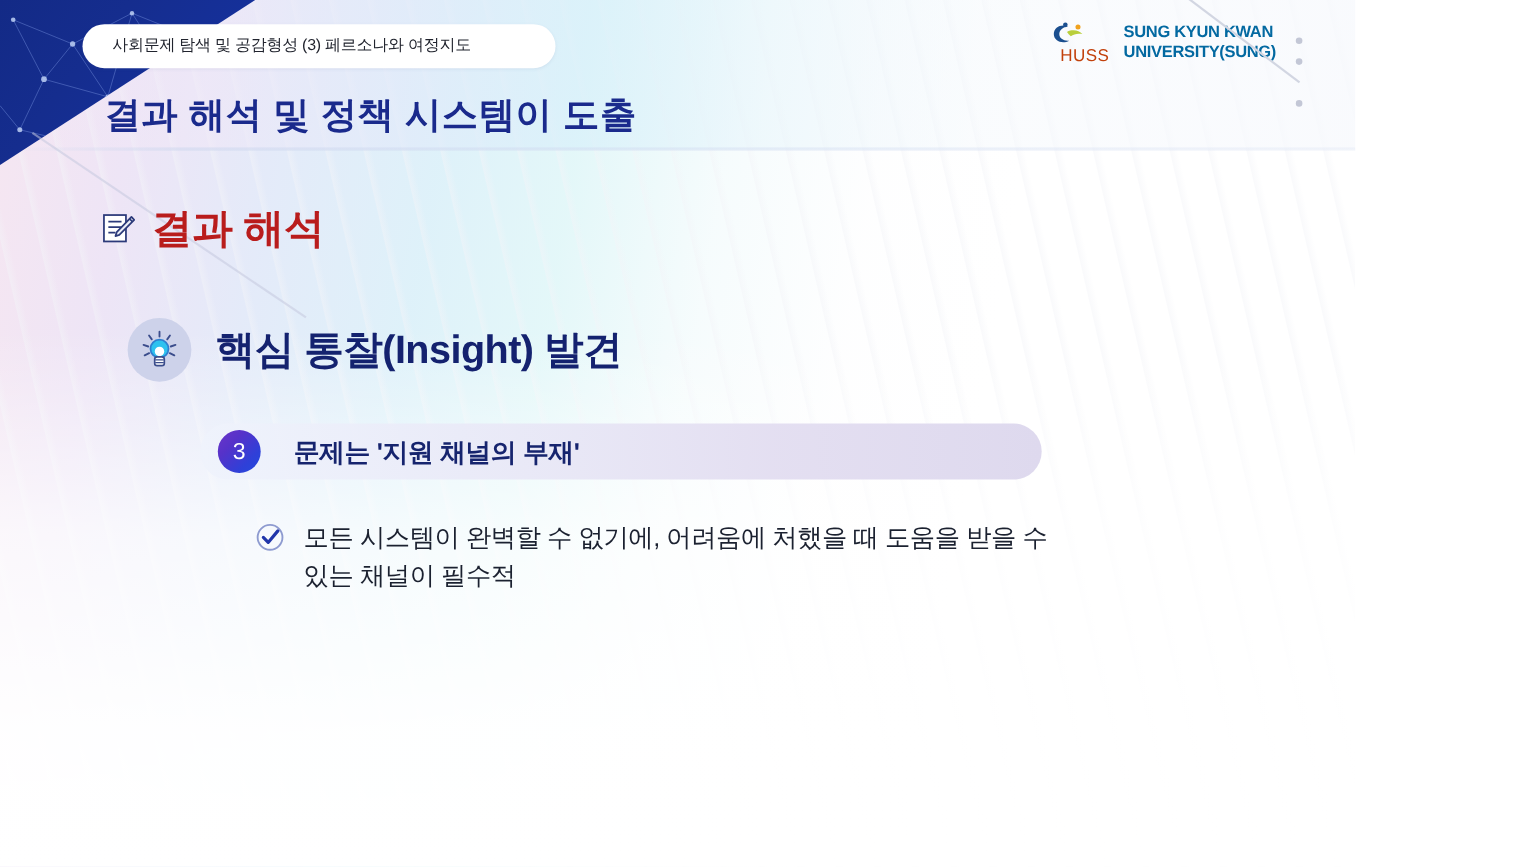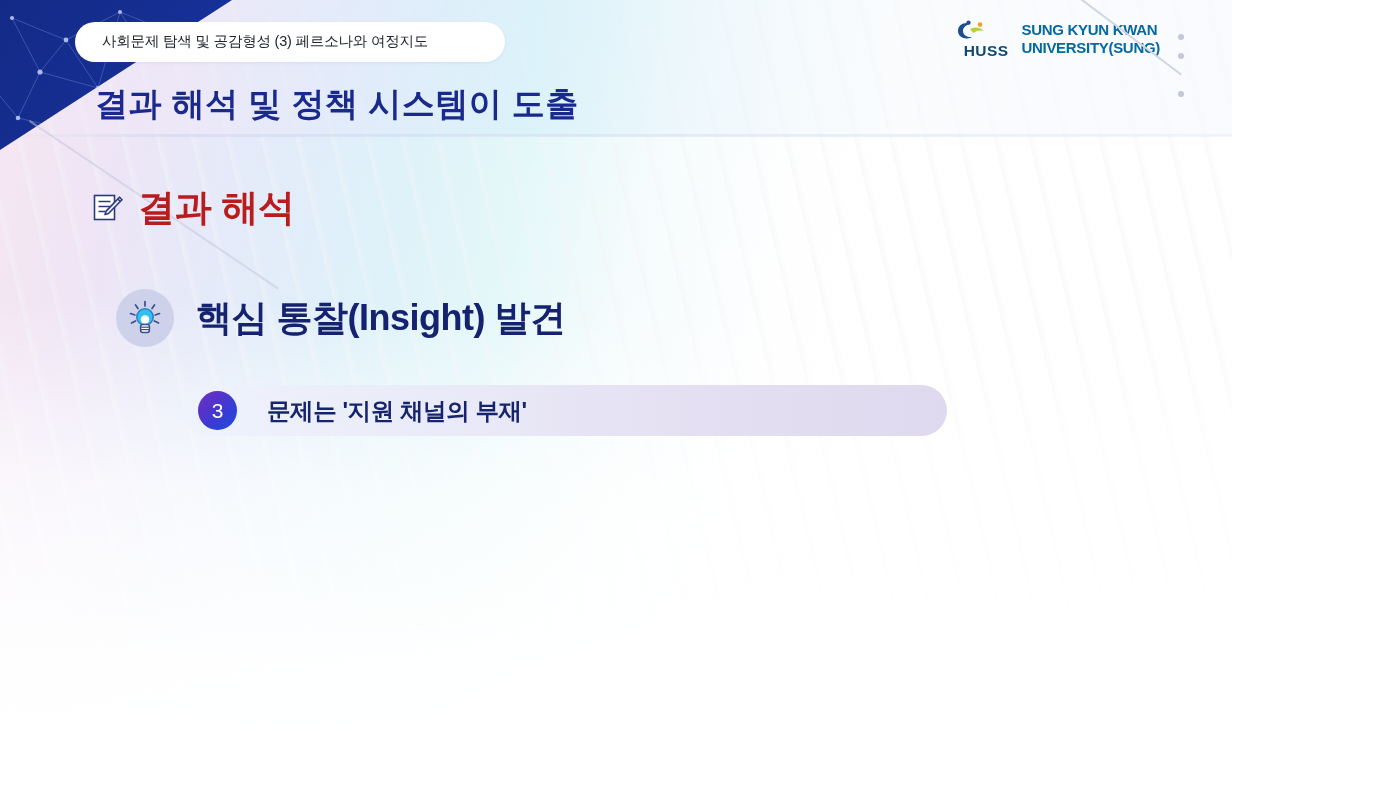--- a/index.html
+++ b/index.html
@@ -141,22 +141,22 @@
     gap: 13px;
   }
   .logo-mark {
     display: flex;
     flex-direction: column;
     align-items: center;
     gap: 1px;
   }
   .logo-huss {
     font-size: 15.5px;
-    font-weight: 700;
-    color: #0c4a6e;
+    font-weight: 400;
+    color: #c2410c;
     letter-spacing: 0.4px;
     line-height: 1;
     margin-left: 29px;
   }
   .logo-text {
     color: #0369a1;
     font-size: 15px;
     font-weight: 700;
     line-height: 1.22;
     letter-spacing: -0.3px;
@@ -374,14 +374,21 @@
       </svg>
     </span>
     <span class="insight-title">핵심 통찰(Insight) 발견</span>
   </div>
 
   <div class="num-pill">
     <span class="num-badge">3</span>
     <span class="pill-label">문제는 '지원 채널의 부재'</span>
   </div>
 
+  <div class="bullet-row">
+    <svg class="check-icon" width="27" height="27" viewBox="0 0 27 27">
+      <circle cx="13.5" cy="13.5" r="11.3" fill="none" stroke="#8e9bd0" stroke-width="1.7"></circle>
+      <path d="M7.4 13.6 L11.8 18.1 L20.6 7.6" fill="none" stroke="#2136aa" stroke-width="2.9" stroke-linecap="round" stroke-linejoin="round"></path>
+    </svg>
+    <span class="bullet-text">모든 시스템이 완벽할 수 없기에, 어려움에 처했을 때 도움을 받을 수 있는 채널이 필수적</span>
+  </div>
 
 </div>
 
 </body></html>

